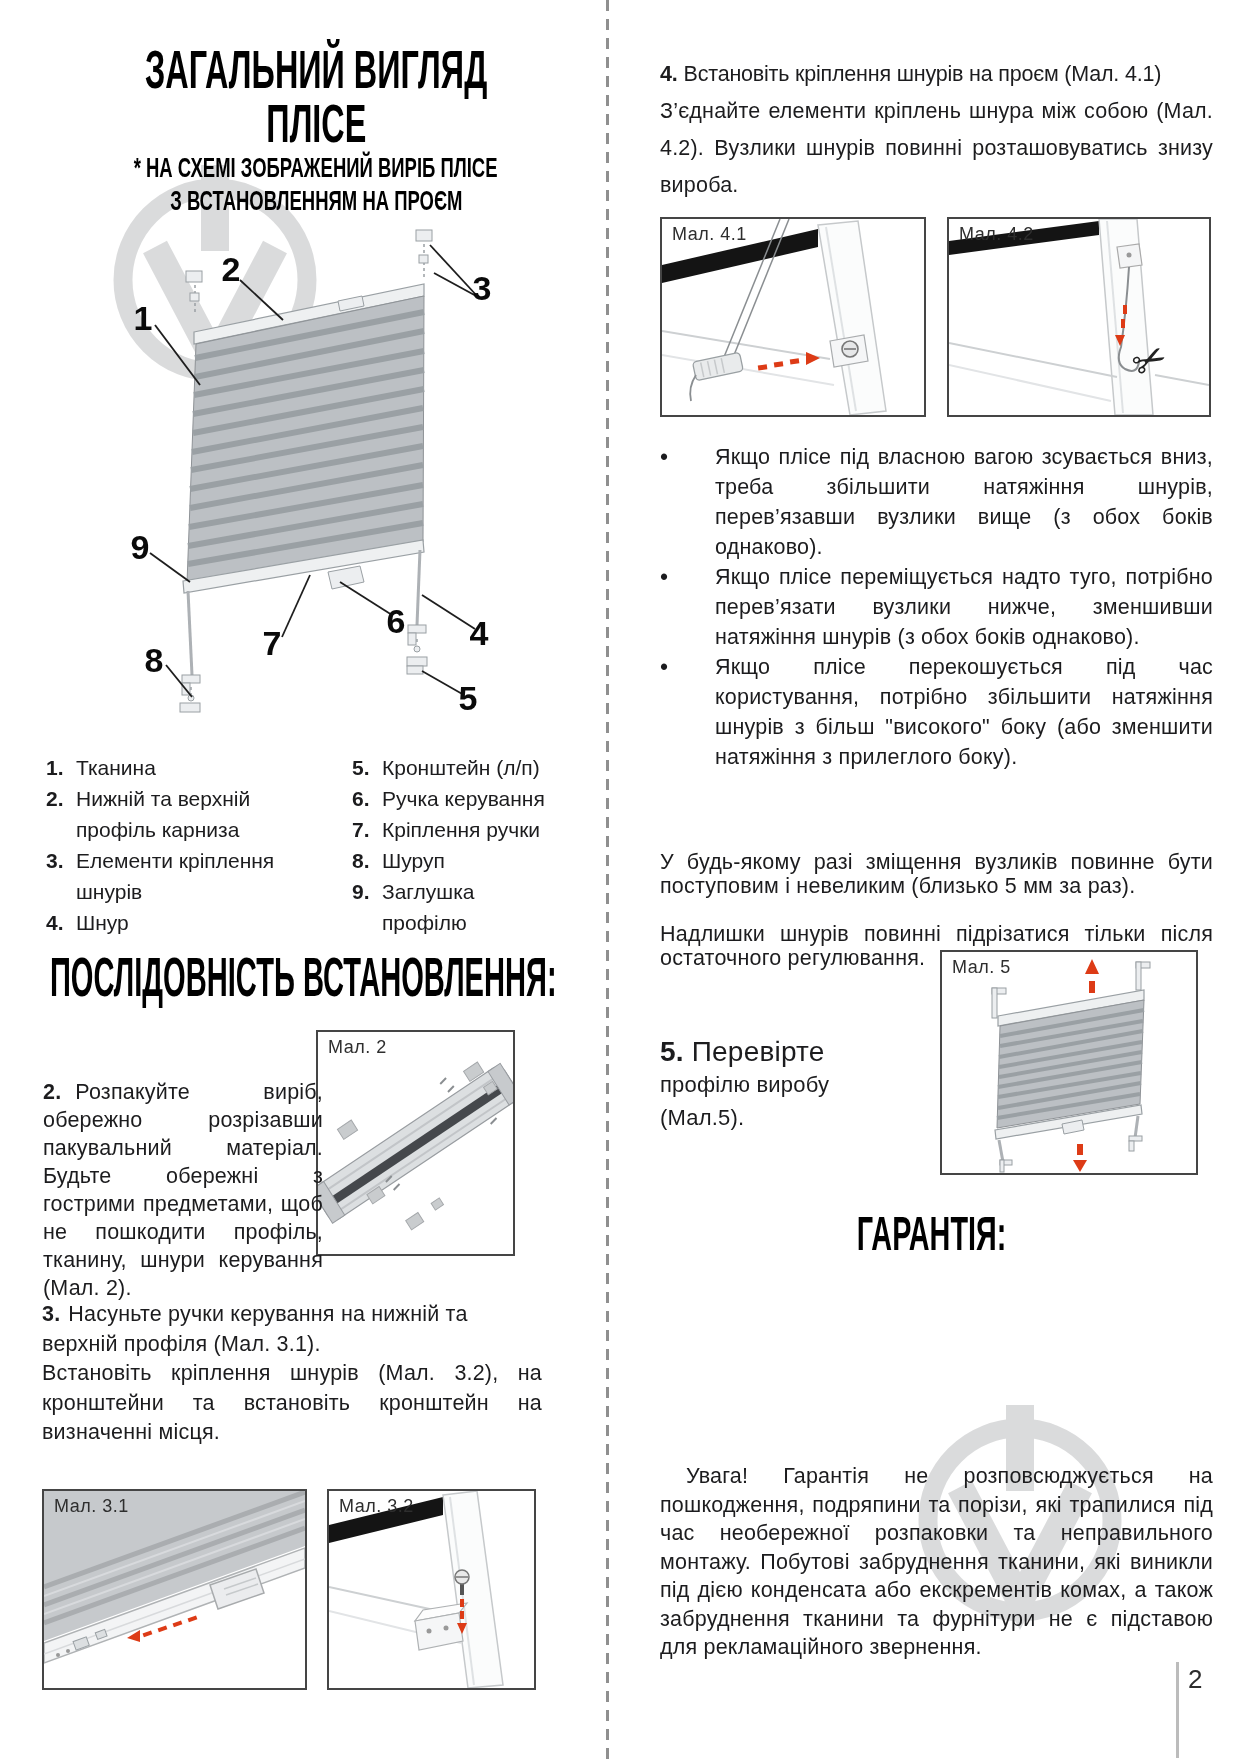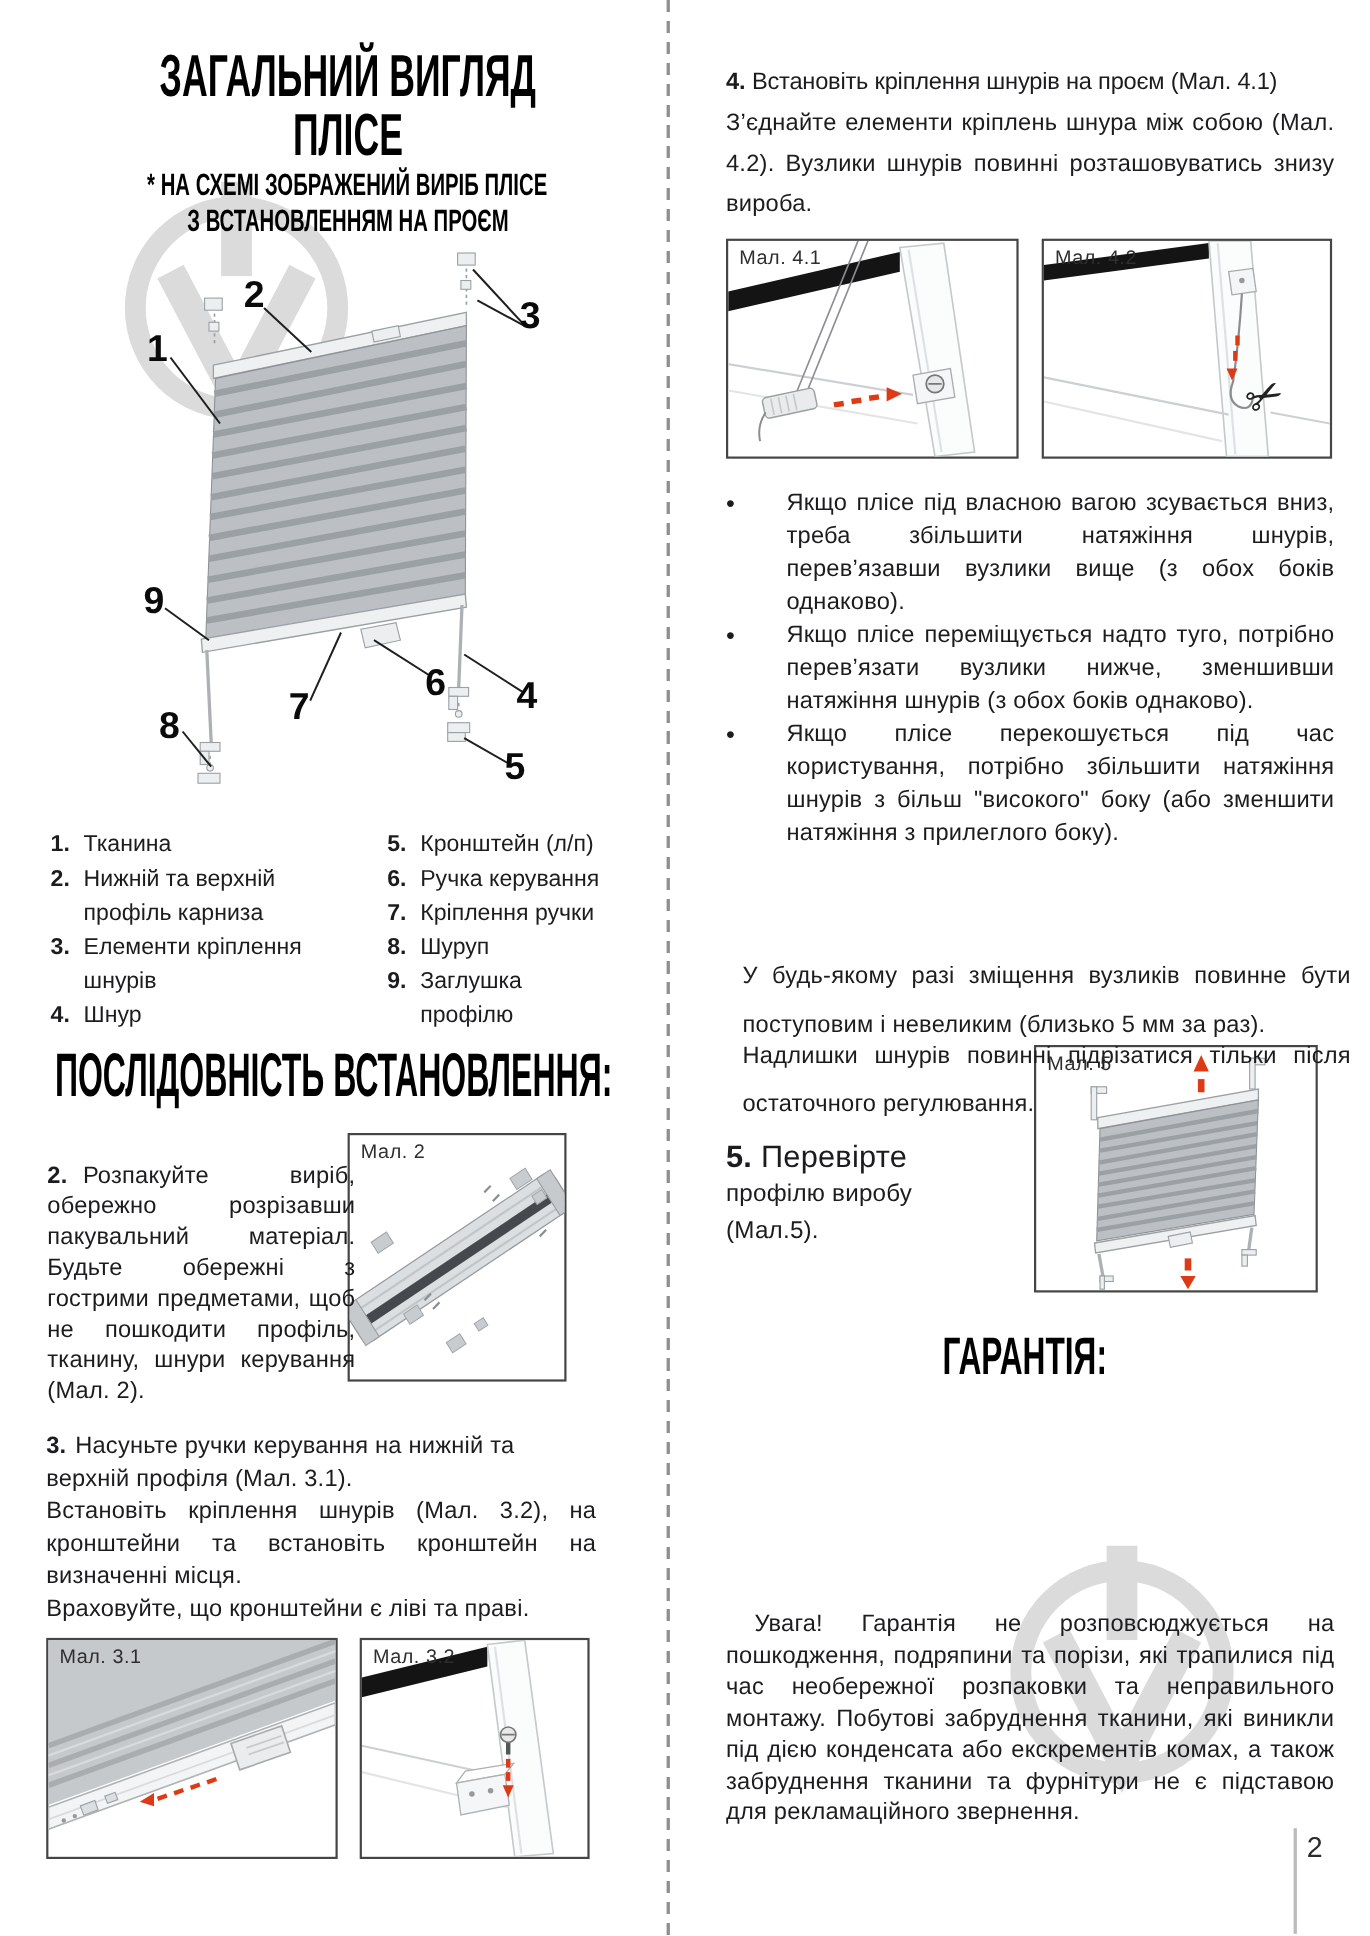--- a/index.html
+++ b/index.html
@@ -17,21 +17,21 @@
   .figbox{position:absolute;border:2px solid #454545;background:#fff;box-sizing:border-box;}
   .figlabel{position:absolute;top:5px;left:10px;font-size:18px;color:#2e2e2e;letter-spacing:.5px;z-index:3;}
   .figbox svg{position:absolute;left:0;top:0;width:100%;height:100%;}
   .legend{position:absolute;display:flex;font-size:21px;line-height:31px;}
   .leg-item{position:relative;padding-left:30px;margin:0;}
   .leg-num{position:absolute;left:0;font-weight:bold;}
   .dnum{position:absolute;font-weight:bold;font-size:34px;color:#0a0a0a;transform:translate(-50%,-50%);z-index:2;}
   .bullet{display:flex;margin:0;}
   .b-marker{flex:0 0 55px;font-size:23px;line-height:30px;}
   .b-text{flex:1;font-size:21.5px;line-height:30px;letter-spacing:.2px;}
-  .note{font-size:21.5px;line-height:44px;margin:15px;letter-spacing:.2px;}
+  .note{font-size:21.5px;line-height:24px;margin:0;letter-spacing:.2px;}
   .wm{position:absolute;width:230px;height:230px;z-index:0;}
   .z1{z-index:1;} .z2{z-index:2;}
   .mtl{fill:#eef0f1;stroke:#9aa0a4;stroke-width:1.2;}
   .sm{fill:#eceef0;stroke:#9aa0a4;stroke-width:1;}
   .crd{stroke:#adb1b5;stroke-width:3;fill:none;}
   .ldr{stroke:#1e1e1e;stroke-width:1.8;}
   .pl{stroke:#9aa0a4;stroke-width:6;}
   .red{fill:#dd3b16;}
   .pagenum-line{position:absolute;left:1176px;top:1662px;width:3px;height:96px;background:#bcbcbc;}
   .pagenum{position:absolute;left:1188px;top:1664px;font-size:26px;color:#2c2c2c;}
@@ -155,21 +155,21 @@
       <p class="leg-item"><span class="leg-num">7.</span><span>Кріплення ручки</span></p>
       <p class="leg-item"><span class="leg-num">8.</span><span>Шуруп</span></p>
       <p class="leg-item"><span class="leg-num">9.</span><span>Заглушка профілю</span></p>
     </div>
   </div>
 
   <div class="hwrap z1" style="left:38px;top:944px;width:530px">
     <span class="cond" style="font-size:56px;--sx:.52">ПОСЛІДОВНІСТЬ ВСТАНОВЛЕННЯ:</span>
   </div>
 
-  <p class="body j abs z1" style="left:43px;top:1054px;width:280px">
+  <p class="body j abs z1" style="left:43px;top:1078px;width:280px">
     <span class="stepnum">2.</span><span>Розпакуйте виріб, обережно розрізавши пакувальний матеріал. Будьте обережні з гострими предметами, щоб не пошкодити профіль, тканину, шнури керування (Мал. 2).</span>
   </p>
   <div class="figbox" style="left:316px;top:1030px;width:199px;height:226px">
     <div class="figlabel">Мал. 2</div>
     <svg viewBox="0 0 201 222" preserveAspectRatio="none">
       <g transform="rotate(-33 100 111)">
         <rect x="-15" y="92" width="232" height="40" rx="9" fill="#dcdfe1" stroke="#989ca0" stroke-width="1.2"></rect>
         <line x1="-15" y1="101" x2="217" y2="101" stroke="#c2c5c8" stroke-width="2"></line>
         <line x1="-15" y1="125" x2="217" y2="125" stroke="#c2c5c8" stroke-width="2"></line>
         <rect x="-15" y="109" width="232" height="9" fill="#45484c"></rect>
@@ -190,21 +190,20 @@
         <line x1="70" y1="150" x2="76" y2="144"></line>
           <line x1="78" y1="158" x2="84" y2="152"></line>
         <line x1="178" y1="92" x2="184" y2="86"></line>
       </g>
     </svg>
   </div>
 
   <div class="abs z1" style="left:42px;top:1300px;width:500px">
     <p class="body" style="line-height:29.5px"><span class="stepnum" style="margin-right:8px">3.</span><span>Насуньте ручки керування на нижній та верхній профіля (Мал. 3.1).</span></p>
     <p class="body j" style="line-height:29.5px">Встановіть кріплення шнурів (Мал. 3.2), на кронштейни та встановіть кронштейн на визначенні місця.</p>
-    <p class="body" style="line-height:29.5px">Враховуйте, що кронштейни є ліві та праві.</p>
   </div>
 
   <div class="figbox" style="left:42px;top:1489px;width:265px;height:201px">
     <div class="figlabel">Мал. 3.1</div>
     <svg viewBox="0 0 261 197" preserveAspectRatio="none">
       <polygon points="0,0 261,0 261,55 0,150" fill="#c6c9cc"></polygon>
       <g stroke="#aaadb0" stroke-width="5">
         <line x1="0" y1="132" x2="261" y2="37"></line>
           <line x1="0" y1="114" x2="261" y2="19"></line>
           <line x1="0" y1="96" x2="261" y2="1"></line>

